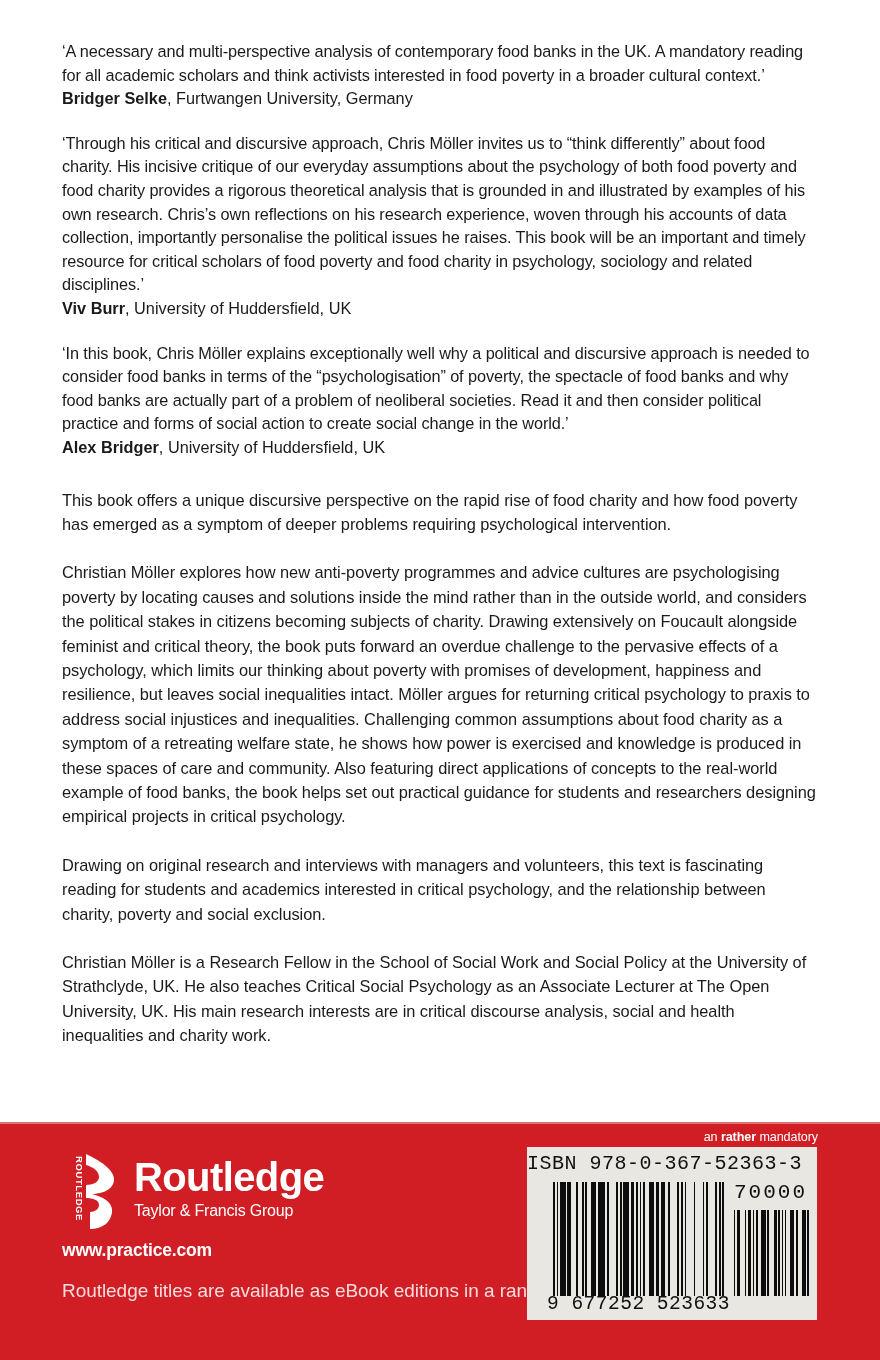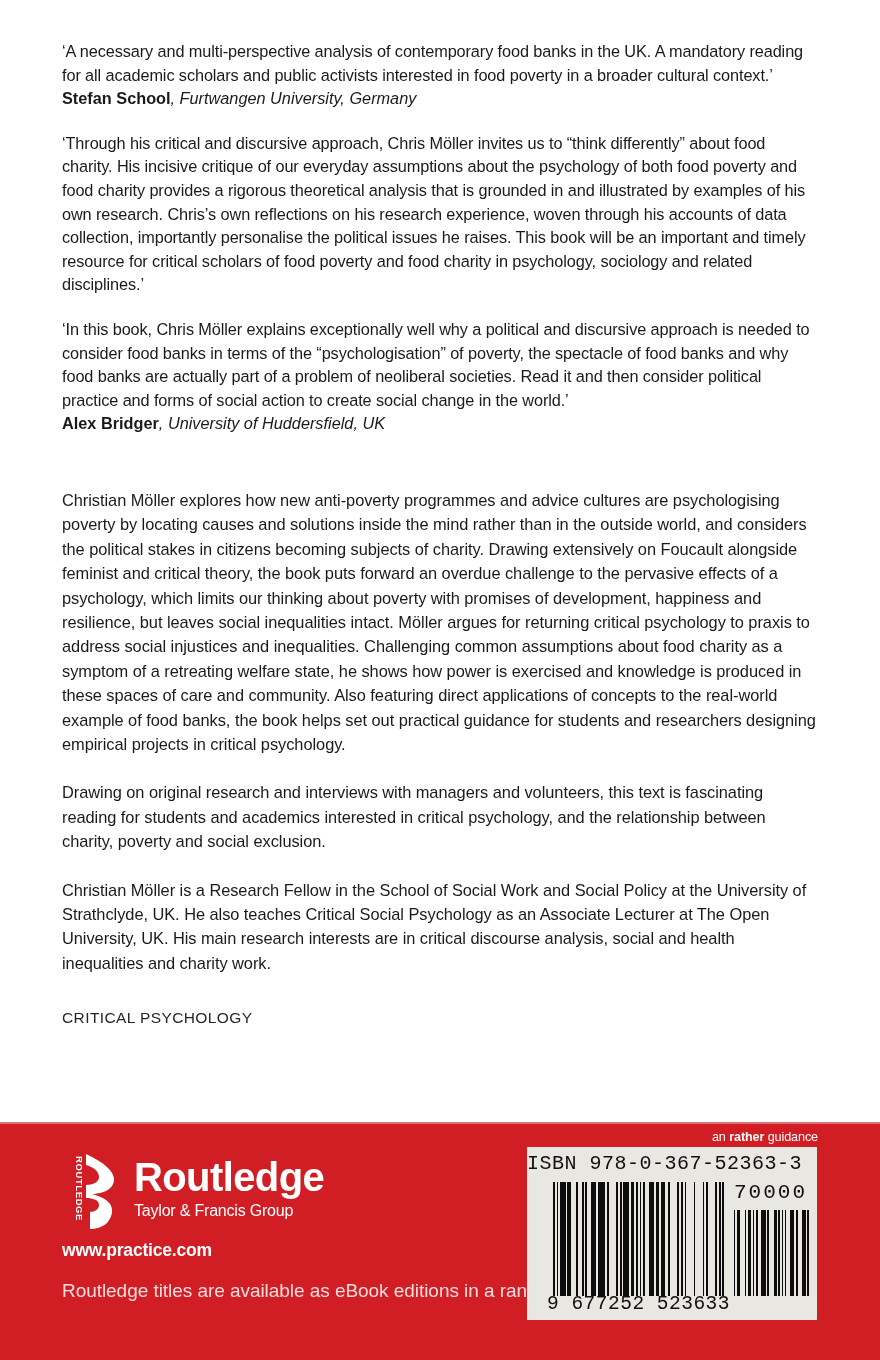--- a/index.html
+++ b/index.html
@@ -36,21 +36,20 @@
 
   .attrib {
     font-size: 16.3px;
     line-height: 23.6px;
     margin: 0;
   }
   .attrib .who {
     font-weight: bold;
   }
   .attrib .where {
-    font-style: italic;
   }
 
   .body-para {
     margin: 0;
     font-size: 16.4px;
     line-height: 24.4px;
     letter-spacing: -0.05px;
   }
   .para-gap { height: 24px; }
 
@@ -214,50 +213,51 @@
     letter-spacing: 0.5px;
     color: #111111;
     white-space: nowrap;
   }
 </style>
 </head>
 <body>
 
 <div class="cover-text">
 
-  <p class="blurb">‘A necessary and multi-perspective analysis of contemporary food banks in the UK. A mandatory reading for all academic scholars and public activists interested in food poverty in a broader cultural context.’</p>
-  <p class="attrib"><span class="who">Stefan School</span><span class="where">, Furtwangen University, Germany</span></p>
+  <p class="blurb">‘A necessary and multi-perspective analysis of contemporary food banks in the UK. A mandatory reading for all academic scholars and think activists interested in food poverty in a broader cultural context.’</p>
+  <p class="attrib"><span class="who">Bridger Selke</span><span class="where">, Furtwangen University, Germany</span></p>
   <div class="blurb-gap"></div>
 
   <p class="blurb">‘Through his critical and discursive approach, Chris Möller invites us to “think differently” about food charity. His incisive critique of our everyday assumptions about the psychology of both food poverty and food charity provides a rigorous theoretical analysis that is grounded in and illustrated by examples of his own research. Chris’s own reflections on his research experience, woven through his accounts of data collection, importantly personalise the political issues he raises. This book will be an important and timely resource for critical scholars of food poverty and food charity in psychology, sociology and related disciplines.’</p>
+  <p class="attrib"><span class="who">Viv Burr</span><span class="where">, University of Huddersfield, UK</span></p>
   <div class="blurb-gap"></div>
 
   <p class="blurb">‘In this book, Chris Möller explains exceptionally well why a political and discursive approach is needed to consider food banks in terms of the “psychologisation” of poverty, the spectacle of food banks and why food banks are actually part of a problem of neoliberal societies. Read it and then consider political practice and forms of social action to create social change in the world.’</p>
   <p class="attrib"><span class="who">Alex Bridger</span><span class="where">, University of Huddersfield, UK</span></p>
 
   <div style="height:28px"></div>
 
+  <p class="body-para">This book offers a unique discursive perspective on the rapid rise of food charity and how food poverty has emerged as a symptom of deeper problems requiring psychological intervention.</p>
   <div class="para-gap"></div>
   <p class="body-para">Christian Möller explores how new anti-poverty programmes and advice cultures are psychologising poverty by locating causes and solutions inside the mind rather than in the outside world, and considers the political stakes in citizens becoming subjects of charity. Drawing extensively on Foucault alongside feminist and critical theory, the book puts forward an overdue challenge to the pervasive effects of a psychology, which limits our thinking about poverty with promises of development, happiness and resilience, but leaves social inequalities intact. Möller argues for returning critical psychology to praxis to address social injustices and inequalities. Challenging common assumptions about food charity as a symptom of a retreating welfare state, he shows how power is exercised and knowledge is produced in these spaces of care and community. Also featuring direct applications of concepts to the real-world example of food banks, the book helps set out practical guidance for students and researchers designing empirical projects in critical psychology.</p>
   <div class="para-gap"></div>
   <p class="body-para">Drawing on original research and interviews with managers and volunteers, this text is fascinating reading for students and academics interested in critical psychology, and the relationship between charity, poverty and social exclusion.</p>
 
   <div class="para-gap"></div>
 
   <p class="body-para bio"><span class="name">Christian Möller</span><span>  is a Research Fellow in the School of Social Work and Social Policy at the University of Strathclyde, UK. He also teaches Critical Social Psychology as an Associate Lecturer at The Open University, UK. His main research interests are in critical discourse analysis, social and health inequalities and charity work.</span></p>
 
   <div style="height:32px"></div>
 
-  <p class="series">CRITICAL PSYCHOLOGY</p>
 </div>
 
 <div class="red-band">
   <div class="band-hairline"></div>
 
-  <div class="informa"><span>an </span><b>rather</b><span> guidance</span></div>
+  <div class="informa"><span>an </span><b>rather</b><span> mandatory</span></div>
 
   <div class="logo-block">
     <div class="logo-mark">
       <svg width="62" height="78" viewBox="0 0 62 78" aria-hidden="true">
         <path d="M24 2 C32 6 40 10 46 16 C52 22 54 28 50 34 C46 40 36 42 30 42 C36 44 44 46 48 52 C52 58 50 66 44 72 C40 75 34 77 28 77 L28 60 C33 60 37 57 37 53 C37 48 31 46 24 46 L24 33 C31 33 37 30 37 25 C37 19 31 15 24 13 Z" fill="#ffffff"></path>
         <path d="M20 2 L20 77 L10 77 L10 2 Z" fill="#ffffff" opacity="0"></path>
         <text x="14" y="4" fill="#ffffff" font-family="'Liberation Sans', sans-serif" font-size="9.5" font-weight="bold" letter-spacing="0.6" transform="rotate(90 14 4)">ROUTLEDGE</text>
       </svg>
     </div>
     <div class="logo-wordmark">

